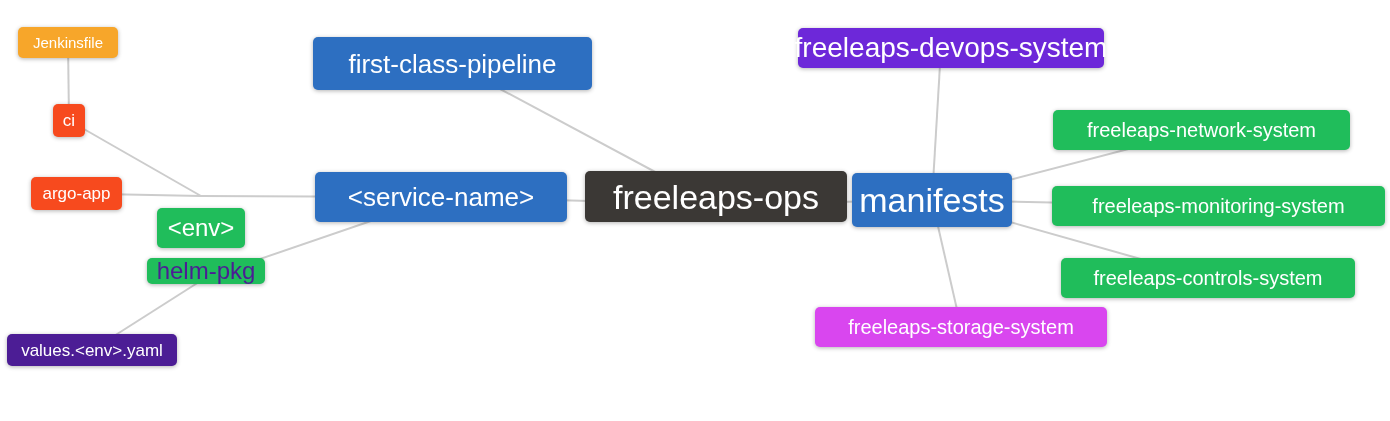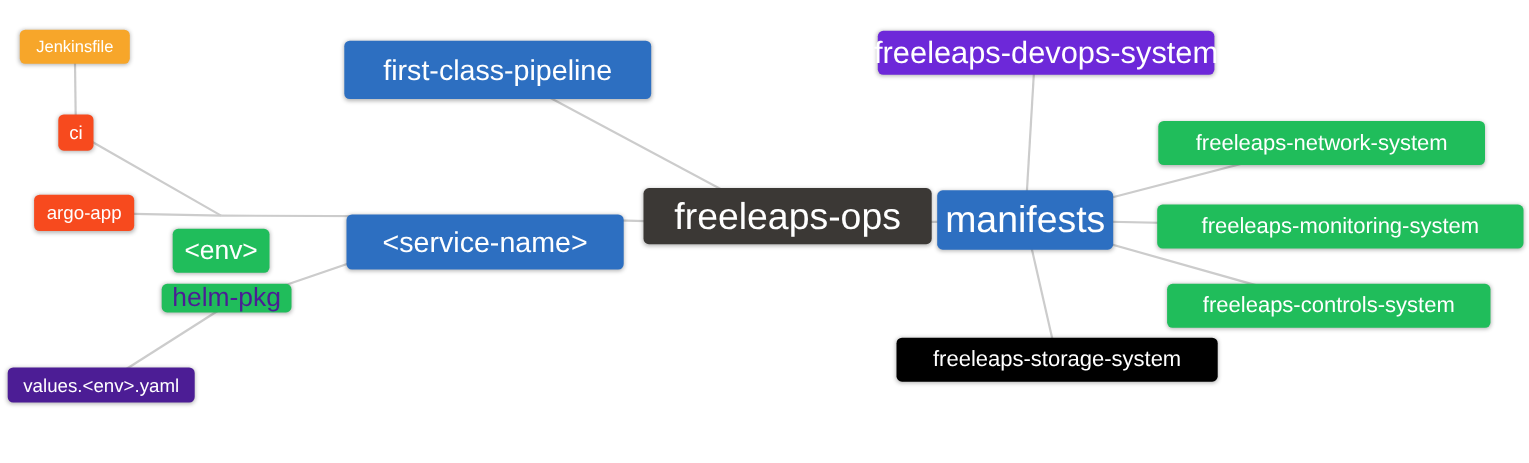--- a/index.html
+++ b/index.html
@@ -54,27 +54,27 @@
       <line x1="206" y1="277.5" x2="92" y2="350" stroke="#cccccc" stroke-width="2"></line>
       <line x1="932" y1="200" x2="941" y2="48" stroke="#cccccc" stroke-width="2"></line>
       <line x1="932" y1="200" x2="1201.5" y2="130" stroke="#cccccc" stroke-width="2"></line>
       <line x1="932" y1="200" x2="1218.5" y2="206" stroke="#cccccc" stroke-width="2"></line>
       <line x1="932" y1="200" x2="1208" y2="278" stroke="#cccccc" stroke-width="2"></line>
       <line x1="932" y1="200" x2="961" y2="327" stroke="#cccccc" stroke-width="2"></line>
     </svg>
   <div id="nodes-layer">
       <div class="node" style="left: 585px; top: 171px; width: 262px; height: 51px; font-size: 34px; background: rgb(59, 56, 53); color: rgb(255, 255, 255);">freeleaps-ops</div>
       <div class="node" style="left: 313px; top: 37px; width: 279px; height: 53px; font-size: 26px; background: rgb(45, 111, 193); color: rgb(255, 255, 255);">first-class-pipeline</div>
-      <div class="node" style="left: 315px; top: 172px; width: 252px; height: 50px; font-size: 26px; background: rgb(45, 111, 193); color: rgb(255, 255, 255); margin-top: 23px;">&lt;service-name&gt;</div>
+      <div class="node" style="left: 315px; top: 172px; width: 252px; height: 50px; font-size: 26px; background: rgb(45, 111, 193); color: rgb(255, 255, 255);">&lt;service-name&gt;</div>
       <div class="node" style="left: 852px; top: 173px; width: 160px; height: 54px; font-size: 34px; background: rgb(45, 111, 193); color: rgb(255, 255, 255);">manifests</div>
       <div class="node" style="left: 157px; top: 176px; width: 88px; height: 40px; font-size: 24px; background: rgb(32, 189, 91); color: rgb(255, 255, 255); margin-top: 32px;">&lt;env&gt;</div>
       <div class="node" style="left: 147px; top: 258px; width: 118px; height: 26px; font-size: 24px; background: rgb(32, 189, 91); color: #4c1d95;">helm-pkg</div>
       <div class="node" style="left: 53px; top: 104px; width: 32px; height: 33px; font-size: 17px; background: rgb(247, 74, 30); color: rgb(255, 255, 255);">ci</div>
       <div class="node" style="left: 31px; top: 177px; width: 91px; height: 33px; font-size: 17px; background: rgb(247, 74, 30); color: rgb(255, 255, 255);">argo-app</div>
       <div class="node" style="left: 18px; top: 27px; width: 100px; height: 31px; font-size: 15px; background: rgb(247, 166, 42); color: rgb(255, 255, 255);">Jenkinsfile</div>
       <div class="node" style="left: 7px; top: 334px; width: 170px; height: 32px; font-size: 17px; background: #4c1d95; color: rgb(255, 255, 255);">values.&lt;env&gt;.yaml</div>
       <div class="node" style="left: 798px; top: 28px; width: 306px; height: 40px; font-size: 28px; background: #6d28d9; color: rgb(255, 255, 255);">freeleaps-devops-system</div>
       <div class="node" style="left: 1053px; top: 110px; width: 297px; height: 40px; font-size: 20px; background: rgb(32, 189, 91); color: rgb(255, 255, 255);">freeleaps-network-system</div>
       <div class="node" style="left: 1052px; top: 186px; width: 333px; height: 40px; font-size: 20px; background: rgb(32, 189, 91); color: rgb(255, 255, 255);">freeleaps-monitoring-system</div>
       <div class="node" style="left: 1061px; top: 258px; width: 294px; height: 40px; font-size: 20px; background: rgb(32, 189, 91); color: rgb(255, 255, 255);">freeleaps-controls-system</div>
-      <div class="node" style="left: 815px; top: 307px; width: 292px; height: 40px; font-size: 20px; background: #000000; color: rgb(255, 255, 255);">freeleaps-storage-system</div>
+      <div class="node" style="left: 815px; top: 307px; width: 292px; height: 40px; font-size: 20px; background: #d946ef; color: rgb(255, 255, 255);">freeleaps-storage-system</div>
     </div>
 </div>
 
 </body></html>

